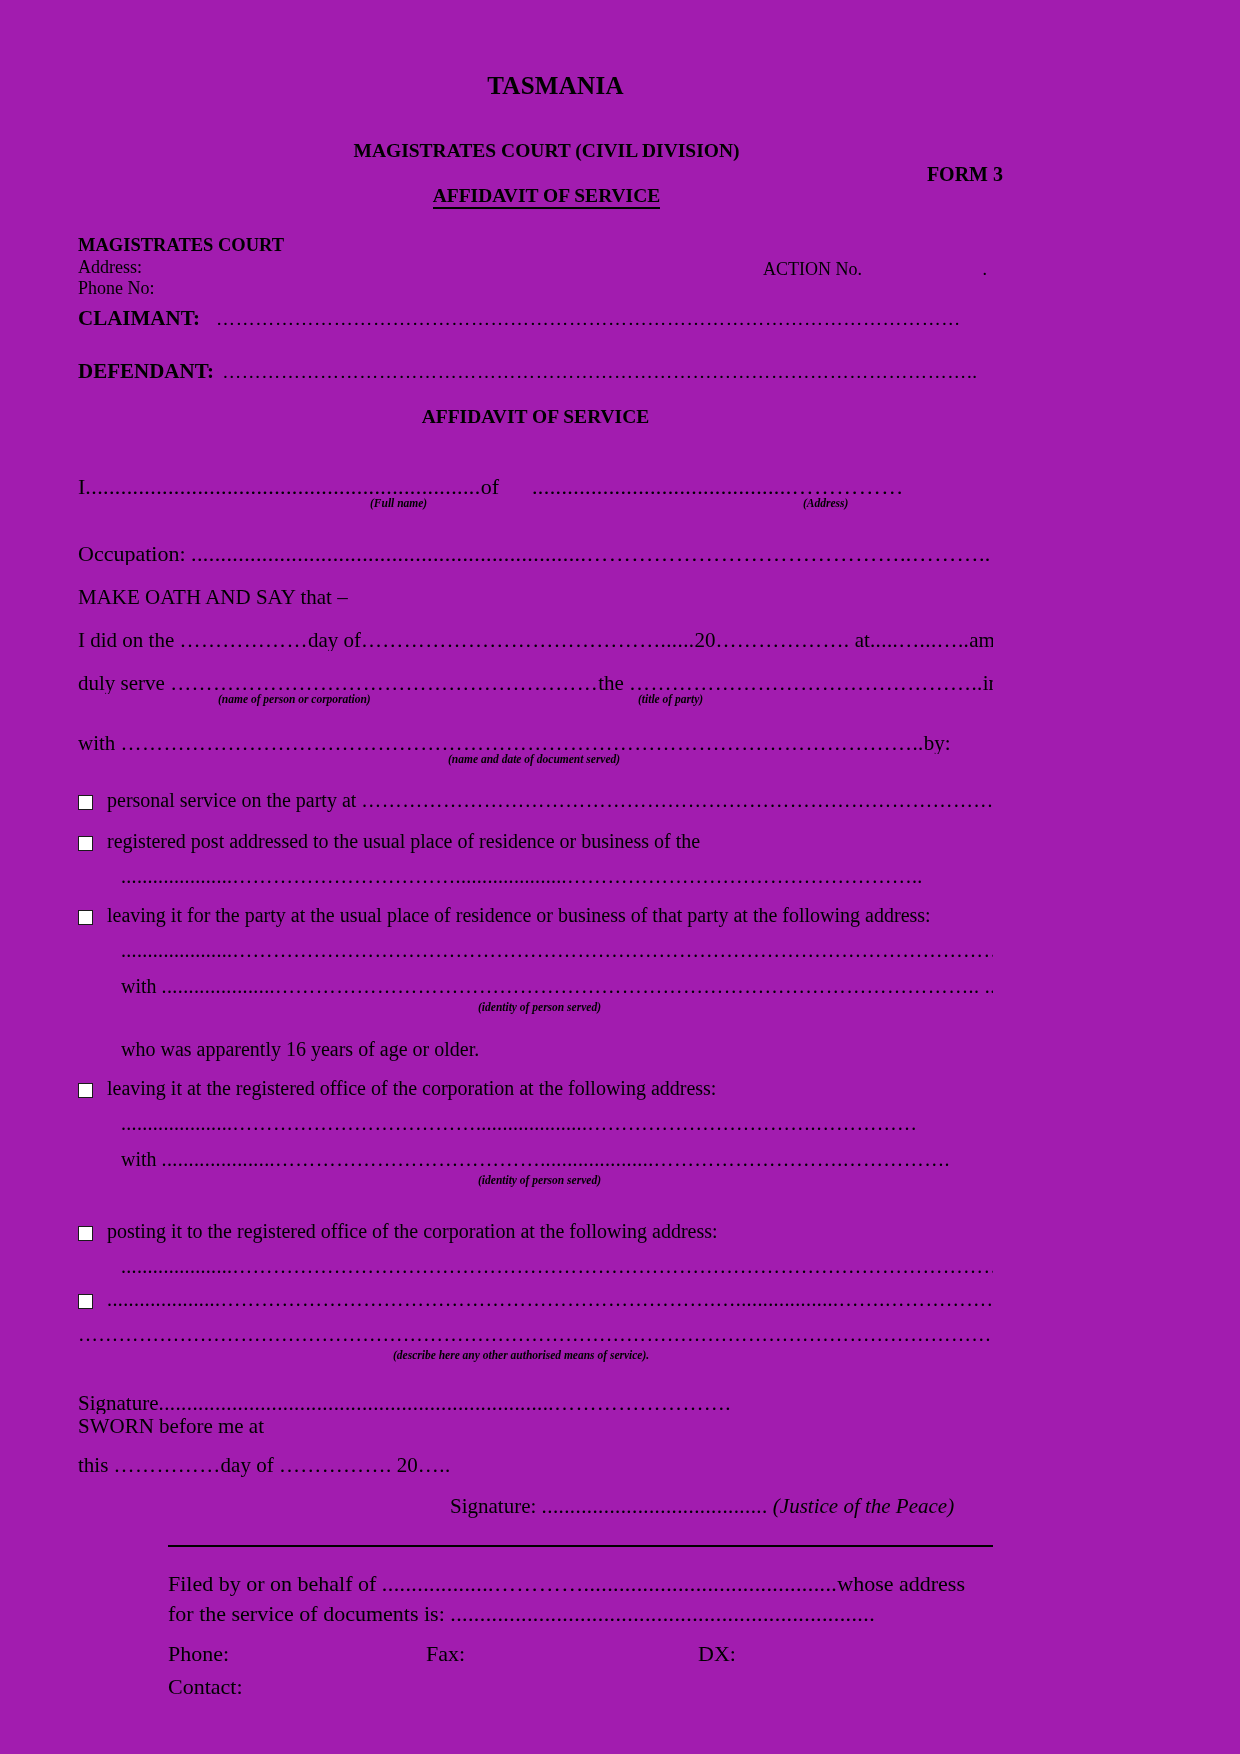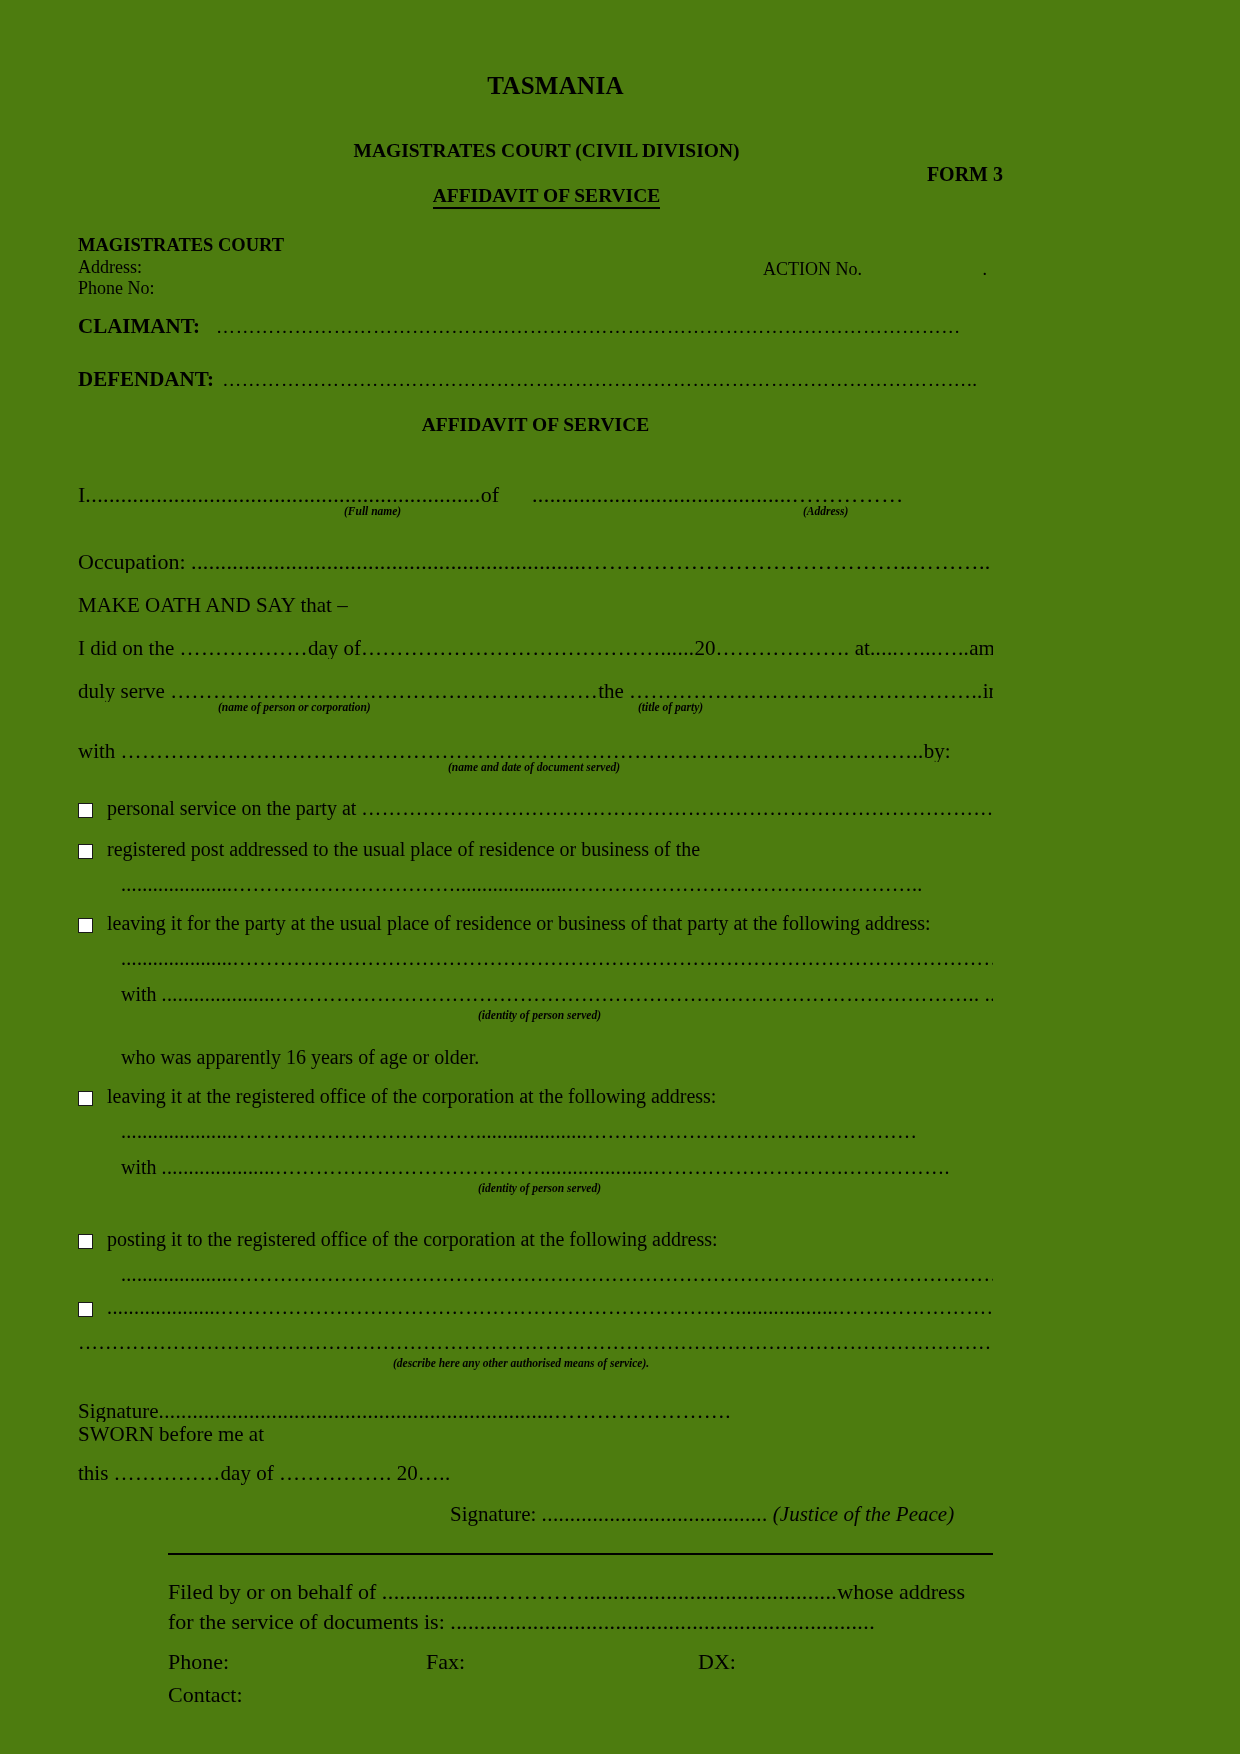--- a/index.html
+++ b/index.html
@@ -9,21 +9,21 @@
   }
   body {
     font-family: "Liberation Serif", "DejaVu Serif", serif;
     color: #000000;
   }
   .page {
     position: relative;
     width: 1240px;
     height: 1754px;
     margin: 0 auto;
-    background: #4d7c0f;
+    background: #a21caf;
     box-sizing: border-box;
     padding: 0;
     overflow: hidden;
   }
   .inner {
     position: absolute;
     left: 78px;
     top: 0;
     width: 915px;
   }
@@ -86,21 +86,21 @@
   }
   .action-no .dot-end {
     float: right;
     margin-right: 6px;
   }
 
   .party-row {
     font-size: 20px;
     display: flex;
     align-items: baseline;
-    margin-top: 14px;
+    margin-top: 6px;
   }
   .party-label {
     font-weight: bold;
     font-size: 21px;
     white-space: nowrap;
   }
   .party-dots {
     flex: 1;
     font-size: 19px;
     letter-spacing: 0.6px;
@@ -263,21 +263,21 @@
     </div>
 
     <div class="title-affidavit-mid">AFFIDAVIT OF SERVICE</div>
 
     <div class="body">
 
       <div class="row line-i">
         <span>I</span><span class="dots">...................................................................</span><span>of</span>&nbsp;&nbsp;&nbsp;&nbsp;&nbsp;&nbsp;<span class="dots">............................................……………</span>
       </div>
       <div class="sub-row">
-        <span class="sub" style="left:266px;">(Full name)</span>
+        <span class="sub" style="left:292px;">(Full name)</span>
         <span class="sub" style="left:725px;">(Address)</span>
       </div>
 
       <div class="row line-occ">
         <span>Occupation:</span>
         <span class="dots">...................................................................……………………………………..………..</span>
       </div>
 
       <div class="row line-make">MAKE OATH AND SAY that –</div>
 

